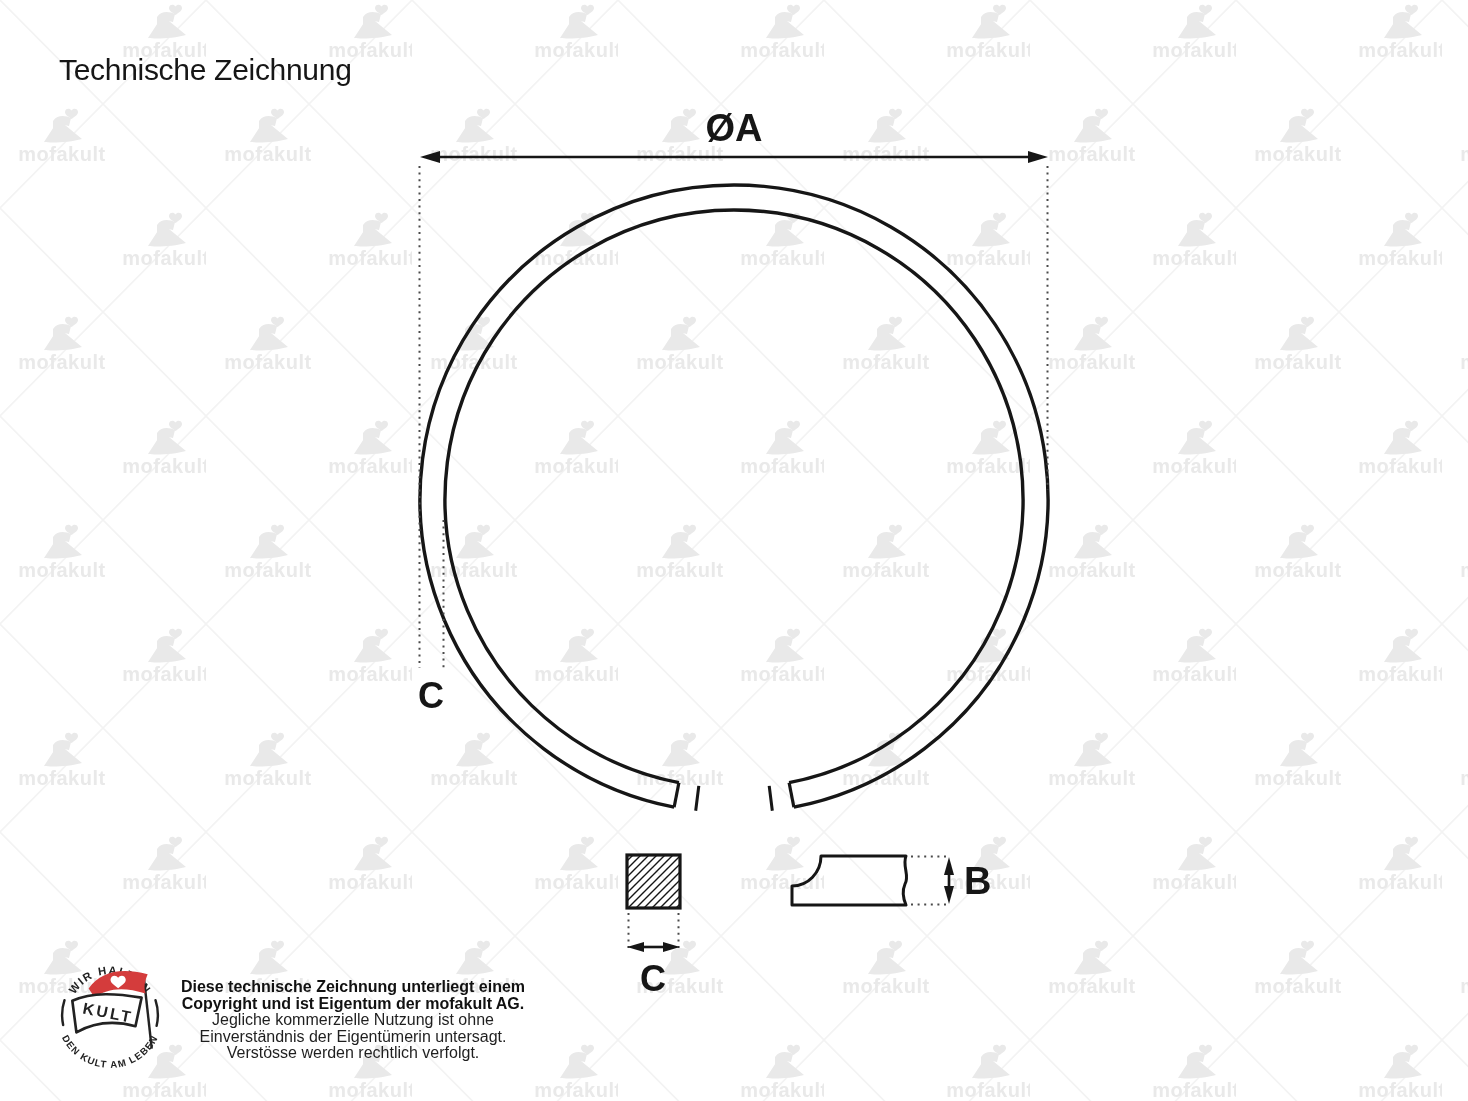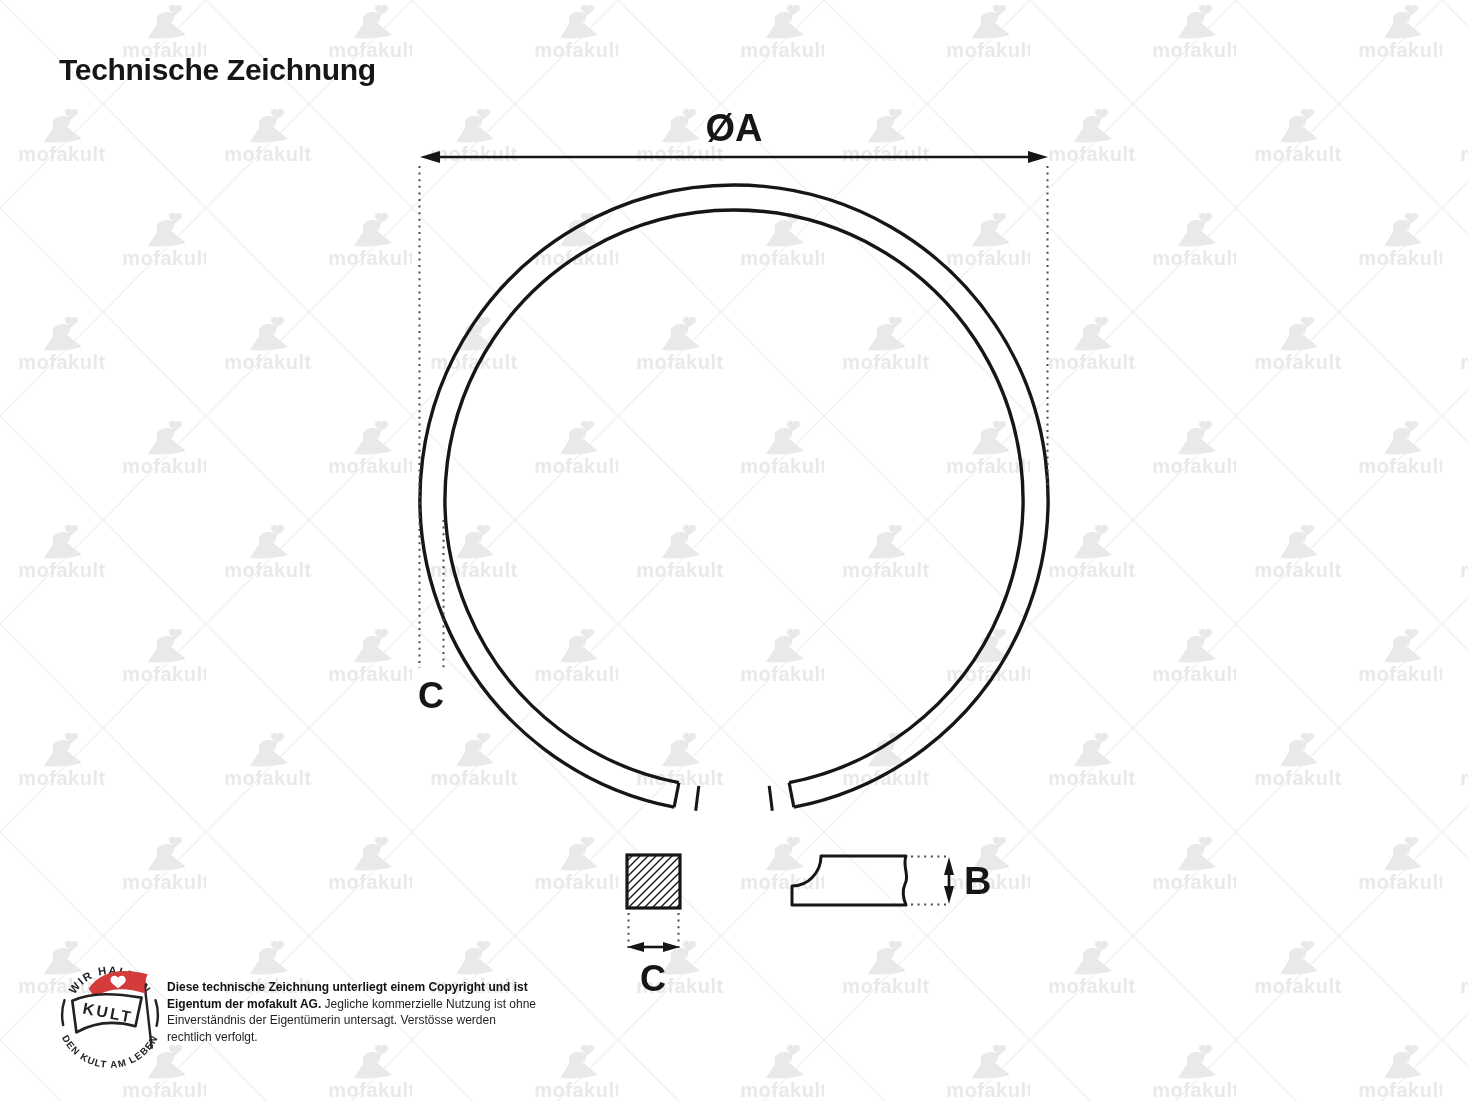--- a/index.html
+++ b/index.html
@@ -2,30 +2,30 @@
 <html style="--ink: #161616; --wm-gray: #e9e9e9; --diag: #f3f3f3; --red: #d43c3c;"><head>
 <meta charset="utf-8">
 <style>
   html,body{margin:0;padding:0;background:#fff;}
   #canvas{
     position:relative;width:1468px;height:1101px;background:#fff;overflow:hidden;
     font-family:"Liberation Sans",sans-serif;color:var(--ink,#1a1a1a);
   }
   .layer{position:absolute;inset:0;}
   #page-title{
-    position:absolute;left:59px;top:53px;font-size:30px;font-weight:bold;
+    position:absolute;left:59px;top:53px;font-size:30px;font-weight:normal;
     letter-spacing:-0.3px;color:var(--ink,#1a1a1a);white-space:nowrap;
   }
   .dim-label{font-weight:bold;fill:var(--ink,#1a1a1a);}
   .solid{stroke:var(--ink,#1a1a1a);fill:none;}
   .dotted{stroke:#4a4a4a;stroke-width:2;stroke-dasharray:2 4.6;fill:none;}
   .arrow{fill:var(--ink,#1a1a1a);stroke:none;}
   #copyright{
-    position:absolute;left:167px;top:979px;width:372px;font-size:12px;
-    line-height:16.6px;color:#1f1f1f;
+    position:absolute;left:167px;top:979px;width:372px;font-size:16px;
+    line-height:16.6px;color:#1f1f1f;text-align:center;
   }
   #copyright .bold{font-weight:bold;color:#111;}
   #badge{position:absolute;left:54px;top:958px;}
   .badge-curved-text{font-size:11px;font-weight:bold;letter-spacing:1.6px;fill:#222;}
   .badge-curved-text-b{font-size:9.5px;font-weight:bold;letter-spacing:1.1px;fill:#222;}
   .wm-text{font-size:20px;font-weight:bold;letter-spacing:0.5px;fill:var(--wm-gray,#e9e9e9);}
 </style>
 </head>
 <body style="background: rgb(255, 255, 255);">
 

